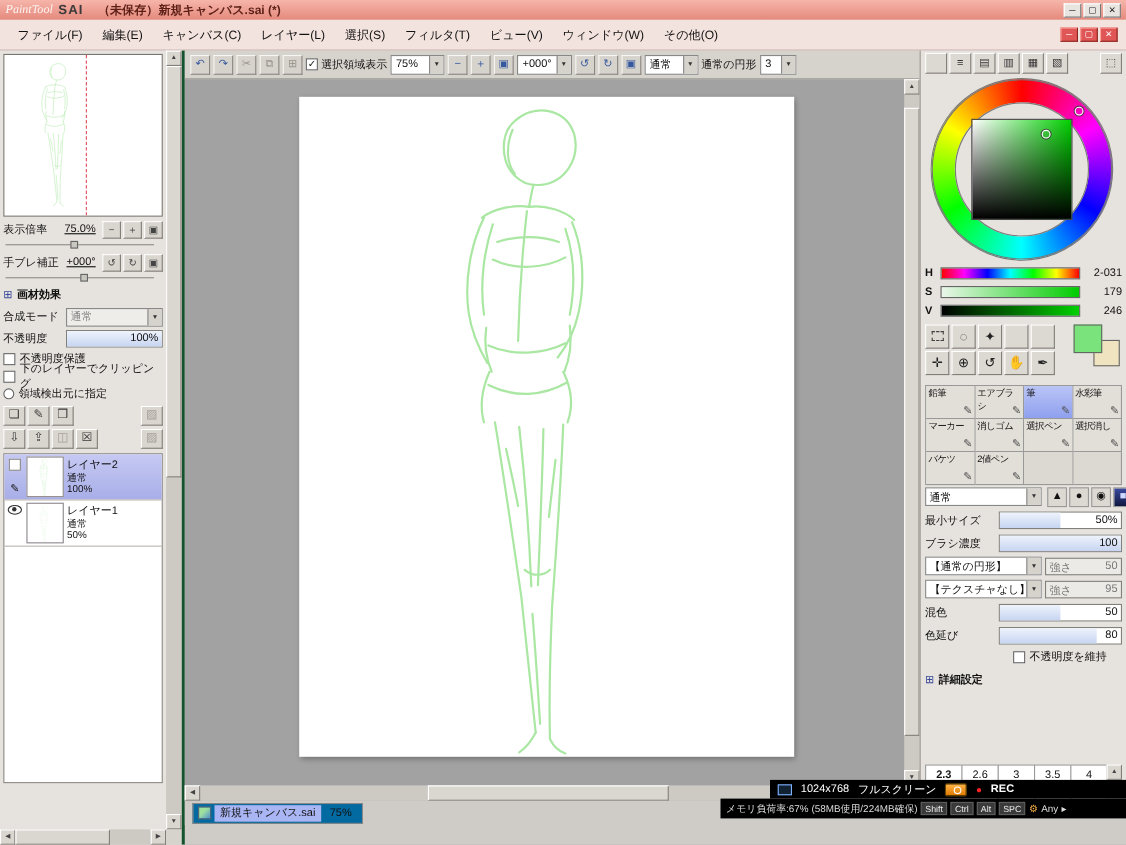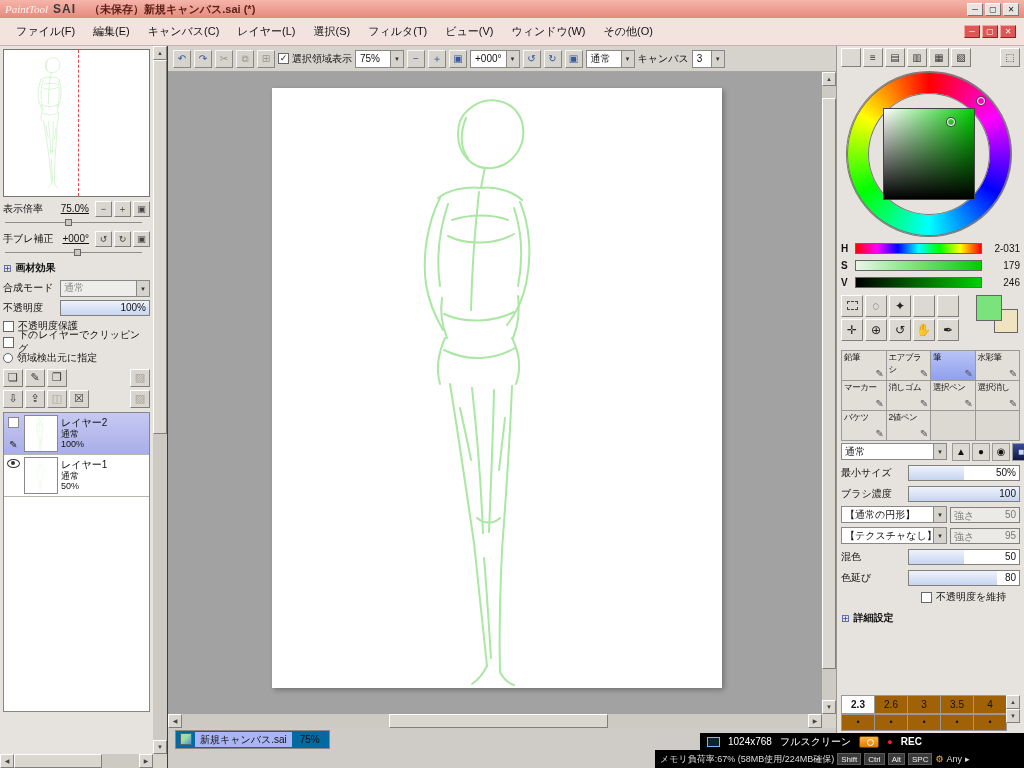--- a/index.html
+++ b/index.html
@@ -23,21 +23,21 @@
 .tbtn{width:18px;height:18px;background:#d6d2cc;border:1px solid;border-color:#f8f6f4 #8a8680 #8a8680 #f8f6f4;font-size:10px;text-align:center;line-height:16px;color:#35589e;}
 .tbtn.dis{color:#9b978f;}
 .combo{display:flex;background:#fff;border:1px solid #888;height:18px;align-items:center;}
 .combo .cval{padding:0 4px;font-size:10px;min-width:34px;}
 .combo.sm .cval{min-width:18px;}
 .carr{width:13px;height:100%;background:#d6d2cc;border-left:1px solid #888;font-size:6px;line-height:16px;text-align:center;color:#333;}
 .cb{width:11px;height:11px;background:#fff;border:1px solid #666;font-size:9px;line-height:9px;text-align:center;flex:none;}
 .tlbl{font-size:10px;}
 
 
-#leftpanel{position:absolute;left:0;top:46px;width:168px;height:722px;background:#e6e2de;border-right:1px solid #14532d;padding:3px 17px 17px 3px;}
+#leftpanel{position:absolute;left:0;top:46px;width:168px;height:722px;background:#e6e2de;border-right:3px solid #14532d;padding:3px 17px 17px 3px;}
 .nav{height:148px;background:#fff;border:1px solid #7a766f;position:relative;overflow:hidden;}
 .redline{position:absolute;left:74px;top:0;bottom:0;border-left:1px dashed #e04858;}
 .lrow{display:flex;align-items:center;height:19px;gap:2px;font-size:10px;margin-top:2px;}
 .lrow .lv{margin-left:auto;margin-right:4px;text-decoration:underline;}
 .sbtn{width:17px;height:16px;background:#d9d5cf;border:1px solid;border-color:#fff #827e78 #827e78 #fff;font-size:9px;line-height:14px;text-align:center;color:#444;flex:none;}
 .track{height:7px;position:relative;margin:1px 8px 3px 2px;}
 .track::before{content:"";position:absolute;left:0;right:0;top:3px;border-top:1px solid #908c86;}
 .thumb{position:absolute;top:0;width:7px;height:7px;background:#cac6c0;border:1px solid #666;}
 .sec-h{display:flex;gap:4px;align-items:center;font-size:10px;font-weight:bold;margin:5px 0 3px;}
 .boxicon{color:#3a4a9a;font-size:10px;font-weight:normal;}
@@ -117,28 +117,28 @@
 .brow{display:flex;align-items:center;gap:3px;height:21px;font-size:10px;}
 .brow .blbl{width:64px;flex:none;}
 .sm-dd{flex:none;width:50px;}
 .shape-dd{flex:none;width:106px;}
 .shapebtns{display:flex;gap:2px;margin-left:2px;}
 .shb{width:18px;height:18px;border:1px solid #999;background:#dcd8d2;text-align:center;line-height:16px;font-size:10px;color:#111;}
 .shb.blue{background:linear-gradient(#3a4aa0,#101840);color:#cfd8ff;}
 .kor{display:flex;gap:4px;margin-left:80px;align-items:center;height:18px;font-size:10px;}
 .pres{position:absolute;left:4px;bottom:2px;width:166px;}
 .prow{display:flex;}
-.pc{flex:1;height:19px;border:1px solid #999;margin-left:-1px;background:#a16207;text-align:center;line-height:17px;font-size:10px;}
+.pc{flex:1;height:19px;border:1px solid #999;margin-left:-1px;background:#ffffff;text-align:center;line-height:17px;font-size:10px;}
 .pc:first-child{margin-left:0;}
 .pc.sel{background:#fff;font-weight:bold;}
 .pd{height:17px;line-height:15px;font-size:9px;}
 .parrs{position:absolute;right:4px;bottom:2px;width:14px;height:36px;display:flex;flex-direction:column;}
 
 
-#statusbar{position:absolute;left:655px;top:733px;width:369px;height:28px;}
+#statusbar{position:absolute;left:655px;top:709px;width:369px;height:28px;}
 .srow1{margin-left:45px;height:17px;background:#000;display:flex;align-items:center;gap:8px;padding:0 7px;color:#fff;font-size:10px;}
 .monitor{width:13px;height:10px;border:1px solid #7fb2ff;background:#123;flex:none;}
 .cambtn{width:20px;height:12px;background:linear-gradient(#ffb347,#e07b00);border:1px solid #664400;border-radius:2px;position:relative;flex:none;}
 .cambtn::after{content:"";position:absolute;width:5px;height:5px;border:1px solid #fff;border-radius:50%;left:7px;top:2px;}
 .recdot{color:#ff2222;font-size:9px;}
 .rectxt{font-weight:bold;}
 .srow2{height:18px;background:#000;display:flex;align-items:center;gap:3px;padding:0 5px;color:#ddd;font-size:9px;white-space:nowrap;}
 .mod{background:#3a3a3a;border:1px solid #5c5c5c;color:#eee;font-size:8px;padding:0 3px;height:12px;line-height:11px;}
 .sicon{color:#ffb347;font-size:9px;}
 svg{display:block;}
@@ -404,21 +404,21 @@
     <span class="cval">+000°</span>
     <span class="carr">▼</span>
   </span>
   <span class="tbtn">↺</span>
   <span class="tbtn">↻</span>
   <span class="tbtn">▣</span>
   <span class="combo">
     <span class="cval">通常</span>
     <span class="carr">▼</span>
   </span>
-  <span class="tlbl">キャンバス</span>
+  <span class="tlbl">通常の円形</span>
   <span class="combo sm">
     <span class="cval">3</span>
     <span class="carr">▼</span>
   </span>
 </div>
 
 <div id="canvasarea">
   <div id="canvas">
     <svg viewBox="0 0 450 600" width="450" height="600">
         <path d="M196,22 C214,6 242,10 250,34 C256,58 240,78 220,80 C200,82 186,66 186,46 C186,34 190,27 196,22" fill="none" stroke="#a9e7a2" stroke-width="2" stroke-linecap="round"></path>

